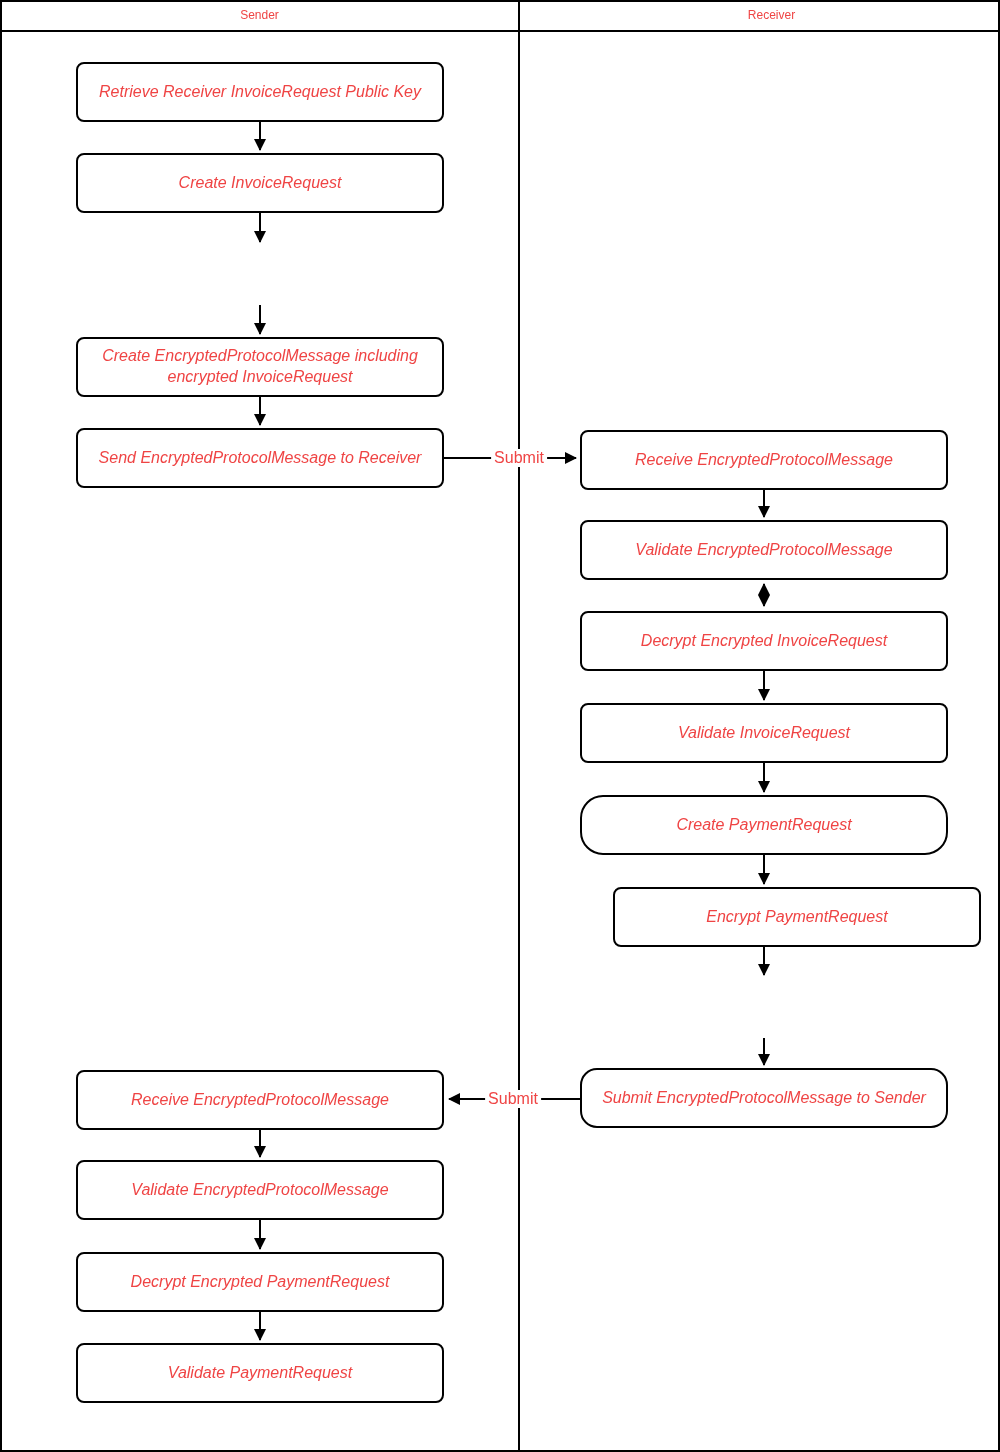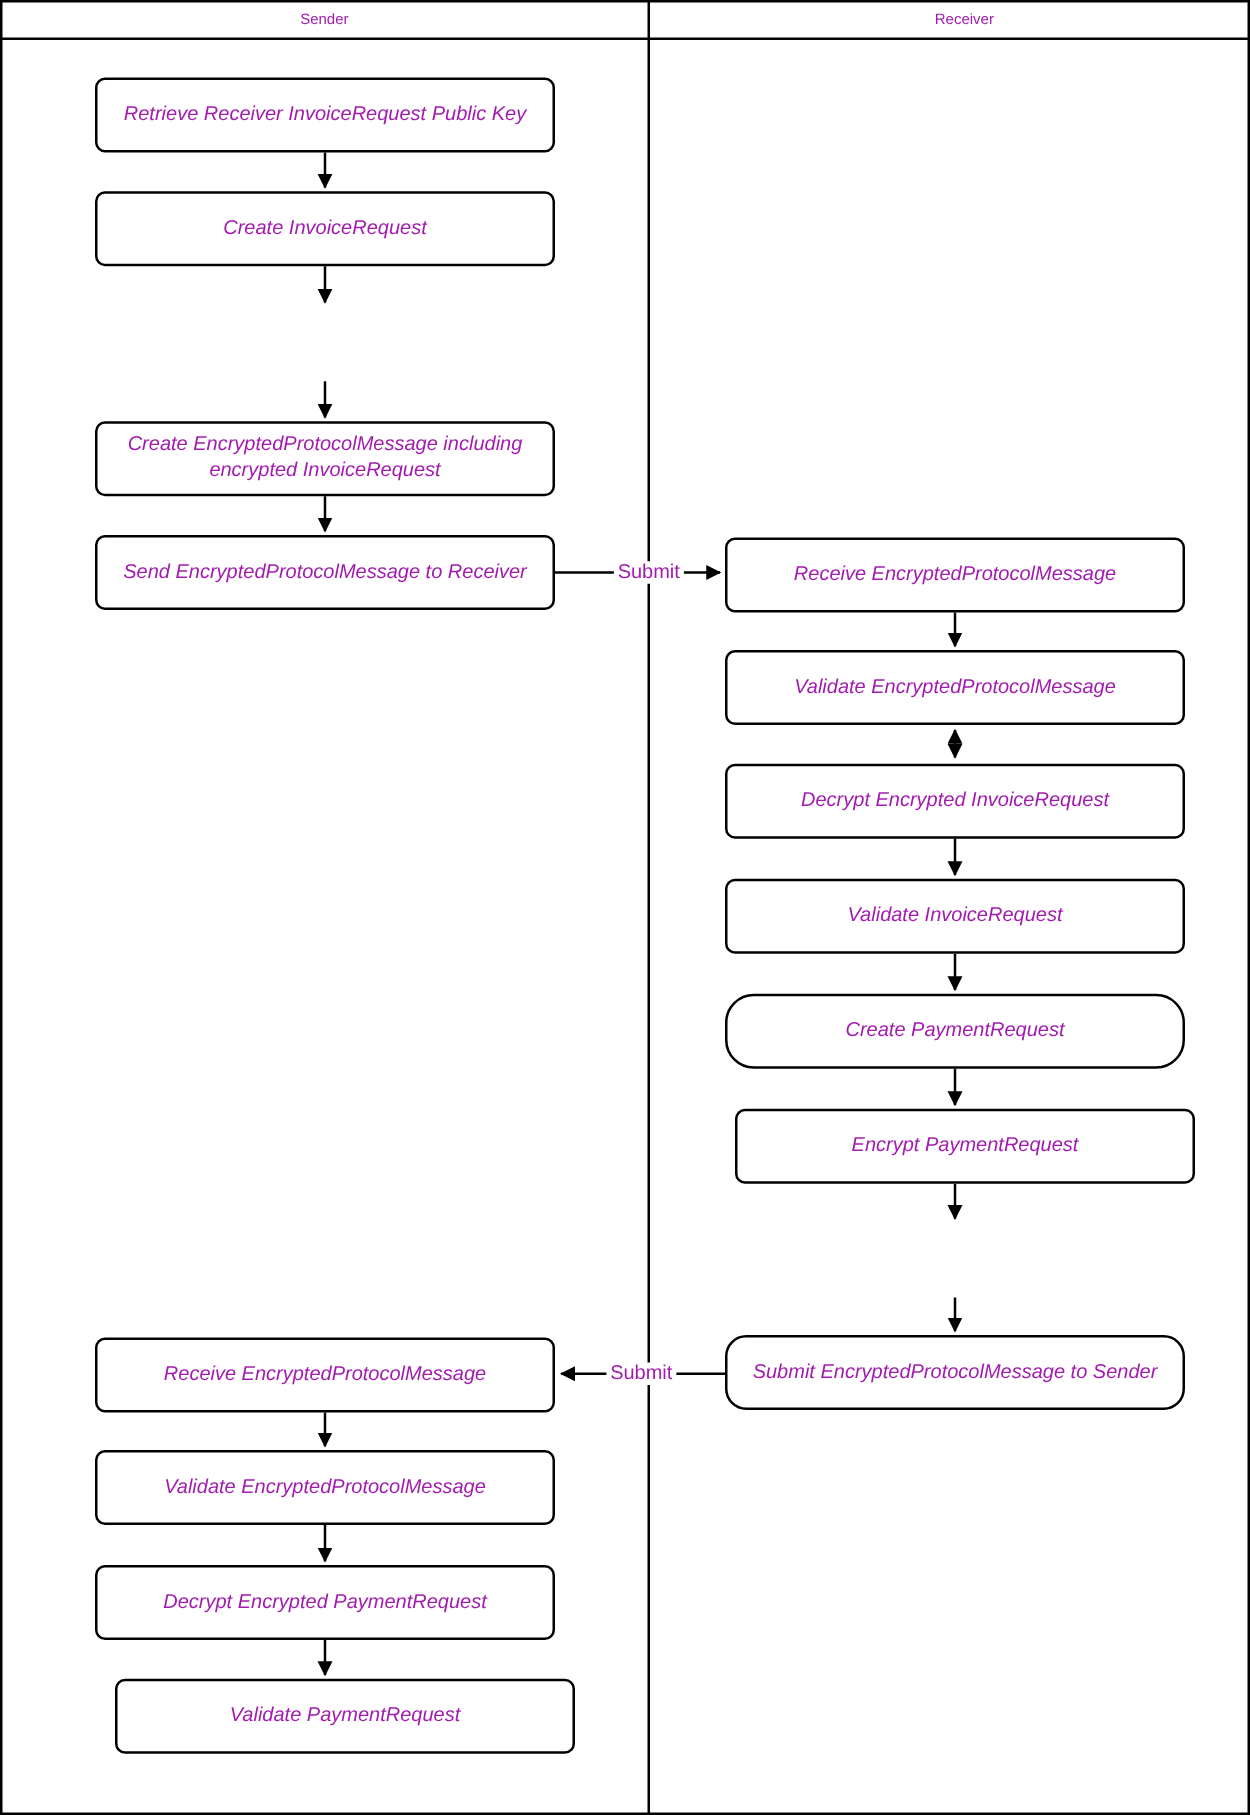--- a/index.html
+++ b/index.html
@@ -2,21 +2,21 @@
 <html><head>
 <meta charset="utf-8">
 <style>
   html, body { margin: 0; padding: 0; background: #ffffff; }
   .canvas {
     position: relative;
     width: 1000px;
     height: 1452px;
     background: #ffffff;
     font-family: "Liberation Sans", "DejaVu Sans", sans-serif;
-    color: #a21caf;
+    color: #ef4444;
     overflow: hidden;
   }
   .frame {
     position: absolute; inset: 0;
     border: 2px solid #000;
     pointer-events: none;
     z-index: 6;
   }
   .lane-divider {
     position: absolute; left: 518px; top: 0; bottom: 0; width: 2px;
@@ -106,24 +106,24 @@
   <div class="node" style="left:76px; top:62px;">Retrieve Receiver InvoiceRequest Public Key</div>
   <div class="node" style="left:76px; top:153px;">Create InvoiceRequest</div>
   <div class="node" style="left:76px; top:337px;">Create EncryptedProtocolMessage including encrypted InvoiceRequest</div>
   <div class="node" style="left:76px; top:428px;">Send EncryptedProtocolMessage to Receiver</div>
 
   <div class="node" style="left:580px; top:430px;">Receive EncryptedProtocolMessage</div>
   <div class="node" style="left:580px; top:520px;">Validate EncryptedProtocolMessage</div>
   <div class="node" style="left:580px; top:611px;">Decrypt Encrypted InvoiceRequest</div>
   <div class="node" style="left:580px; top:703px;">Validate InvoiceRequest</div>
   <div class="node" style="left:580px; top:795px;border-radius:23px;">Create PaymentRequest</div>
-  <div class="node" style="left:588px; top:887px;">Encrypt PaymentRequest</div>
+  <div class="node" style="left:613px; top:887px;">Encrypt PaymentRequest</div>
   <div class="node" style="left:580px; top:1068px;border-radius:17px;">Submit EncryptedProtocolMessage to Sender</div>
 
   <div class="node" style="left:76px; top:1070px;">Receive EncryptedProtocolMessage</div>
   <div class="node" style="left:76px; top:1160px;">Validate EncryptedProtocolMessage</div>
   <div class="node" style="left:76px; top:1252px;">Decrypt Encrypted PaymentRequest</div>
-  <div class="node" style="left:92px; top:1343px;">Validate PaymentRequest</div>
+  <div class="node" style="left:76px; top:1343px;">Validate PaymentRequest</div>
 
   <span class="edge-label" style="left:519px; top:458px;">Submit</span>
   <span class="edge-label" style="left:513px; top:1099px;">Submit</span>
 
 </div>
 
 </body></html>

